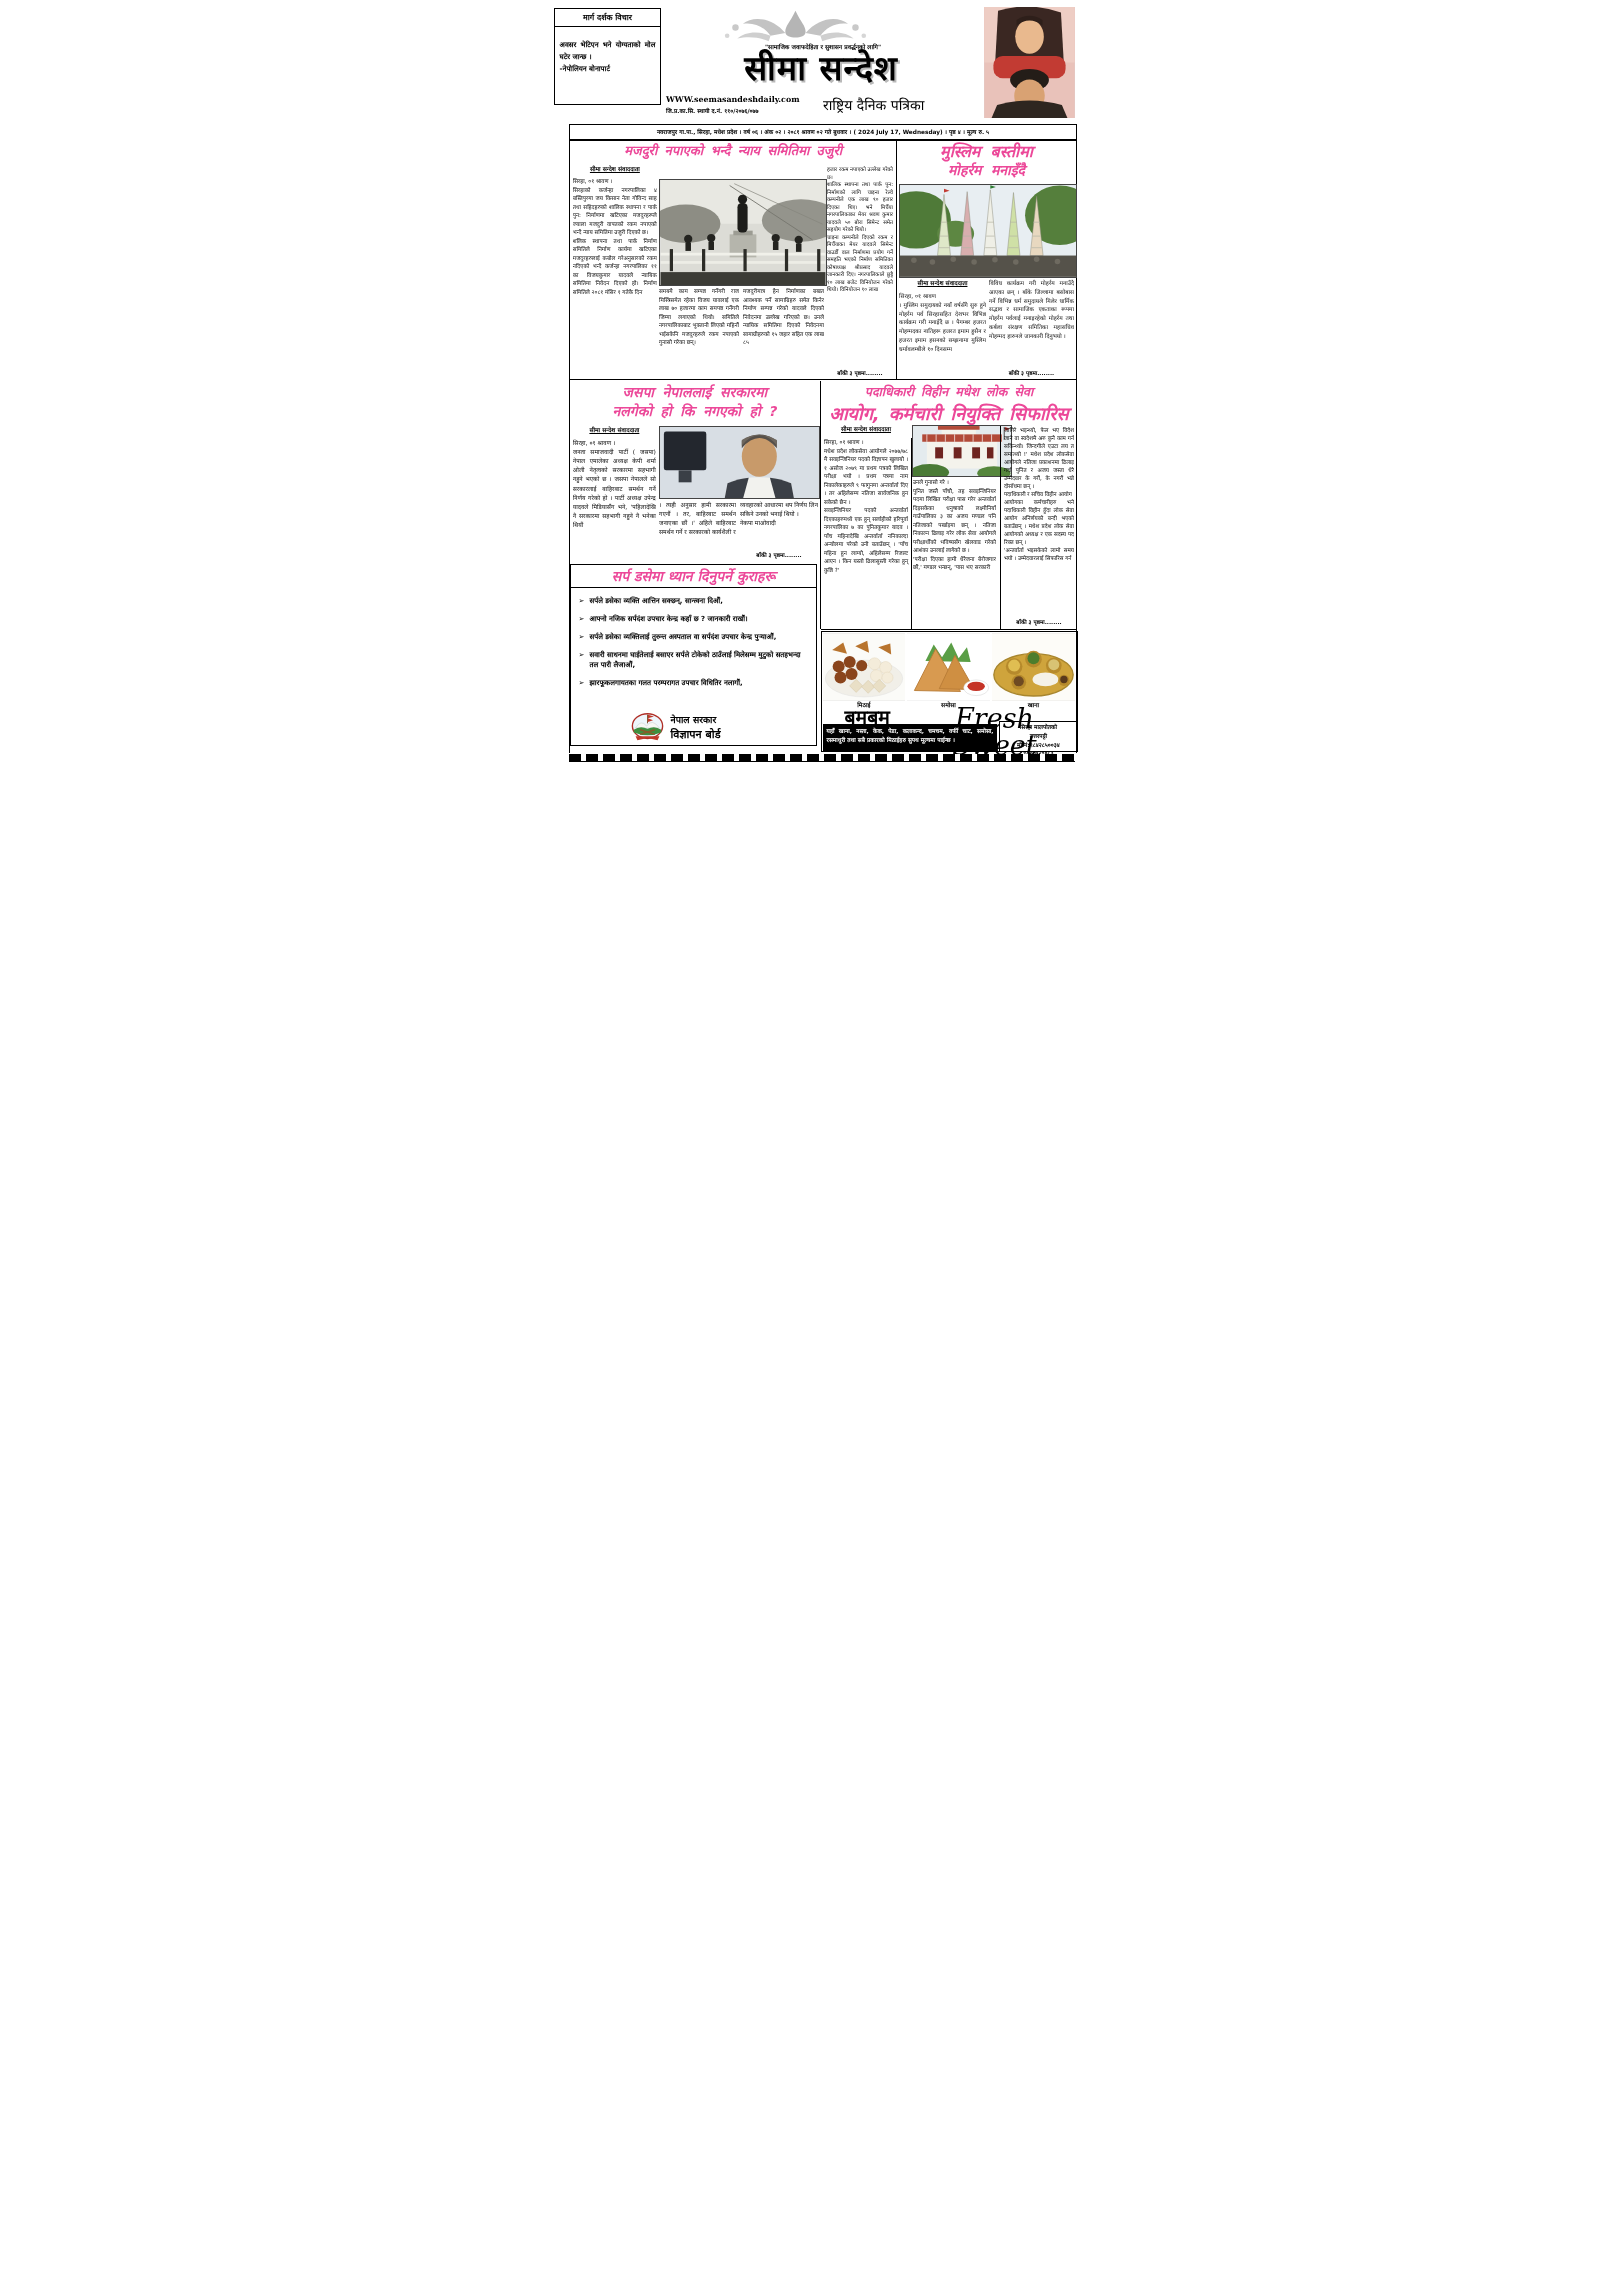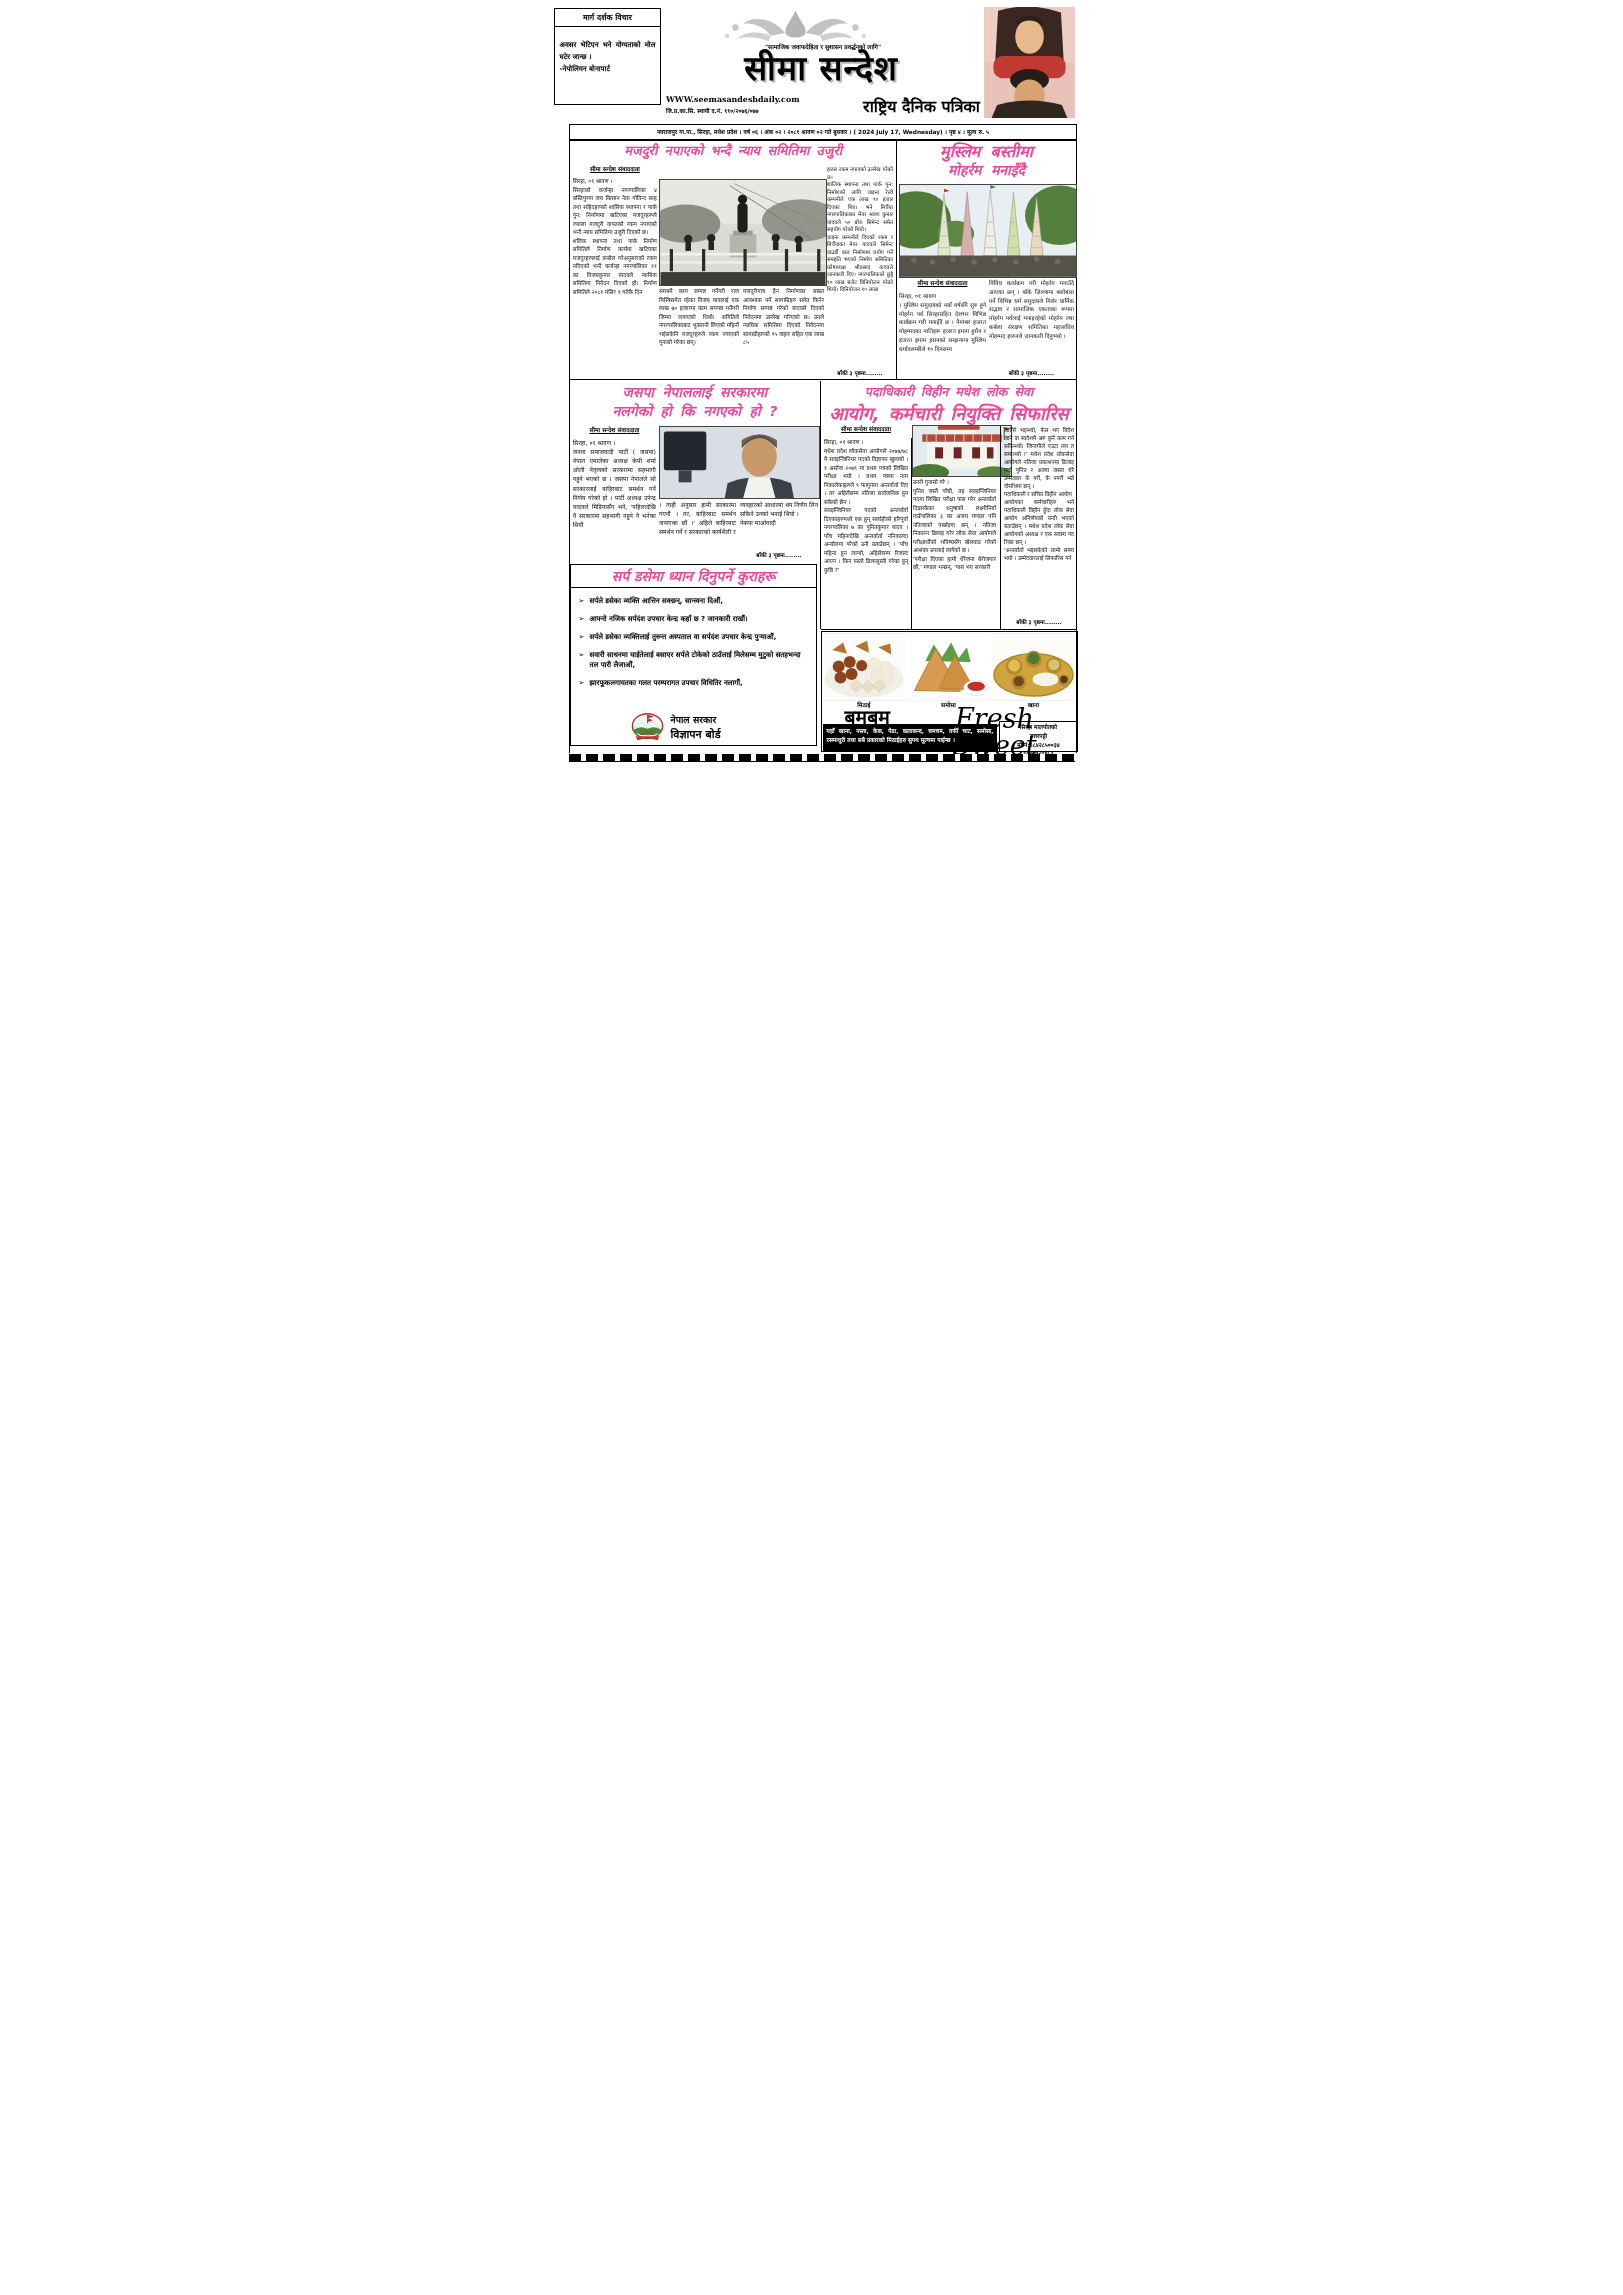--- a/index.html
+++ b/index.html
@@ -47,21 +47,21 @@
         <circle cx="318" cy="58" r="5" fill="#d6d6d6"></circle>
     </svg>
   </div>
 
   <div class="abs" style="left:124px;top:43px;width:316px;text-align:center;font-weight:800;font-size:6px;">"सामाजिक जवाफदेहिता र सुशासन प्रवर्द्धनको लागि"</div>
 
   <div class="abs" style="left:120px;top:47px;width:320px;text-align:center;font-weight:800;font-size:34px;letter-spacing:0.9px;line-height:1.25;text-shadow:1.9px 1.9px 0 #b9b9b9;">सीमा सन्देश</div>
 
   <div class="abs" style="left:125px;top:95px;width:153px;font-weight:800;font-size:7.9px;font-family:'DejaVu Serif',serif;">WWW.seemasandeshdaily.com</div>
   <div class="abs" style="left:125px;top:107px;width:167px;font-weight:700;font-size:5.8px;">जि.प्र.का.सि. स्थायी द.नं. ११०/२०७६/०७७</div>
-  <div class="abs" style="left:282px;top:95px;width:157px;text-align:right;font-weight:700;font-size:16px;">राष्ट्रिय दैनिक पत्रिका</div>
+  <div class="abs" style="left:282px;top:95px;width:157px;text-align:left;font-weight:400;font-size:14px;">राष्ट्रिय दैनिक पत्रिका</div>
 
   <div class="abs photo" style="left:443px;top:7.4px;width:91px;height:111px;border:none;">
     <svg viewBox="0 0 196 240">
       <rect width="196" height="240" fill="#e9c2ba"></rect>
       <rect width="196" height="120" fill="#eecdc4"></rect>
       <path d="M30 8 Q98 -12 166 12 L172 118 Q98 148 24 116 Z" fill="#3a2722"></path>
       <ellipse cx="98" cy="64" rx="31" ry="37" fill="#e9b98e"></ellipse>
       <path d="M70 40 Q98 18 126 40 L126 28 Q98 10 70 28Z" fill="#2e1f1a"></path>
       <rect x="20" y="106" width="156" height="48" rx="20" fill="#c23b33"></rect>
       <ellipse cx="98" cy="158" rx="42" ry="24" fill="#241d18"></ellipse>

